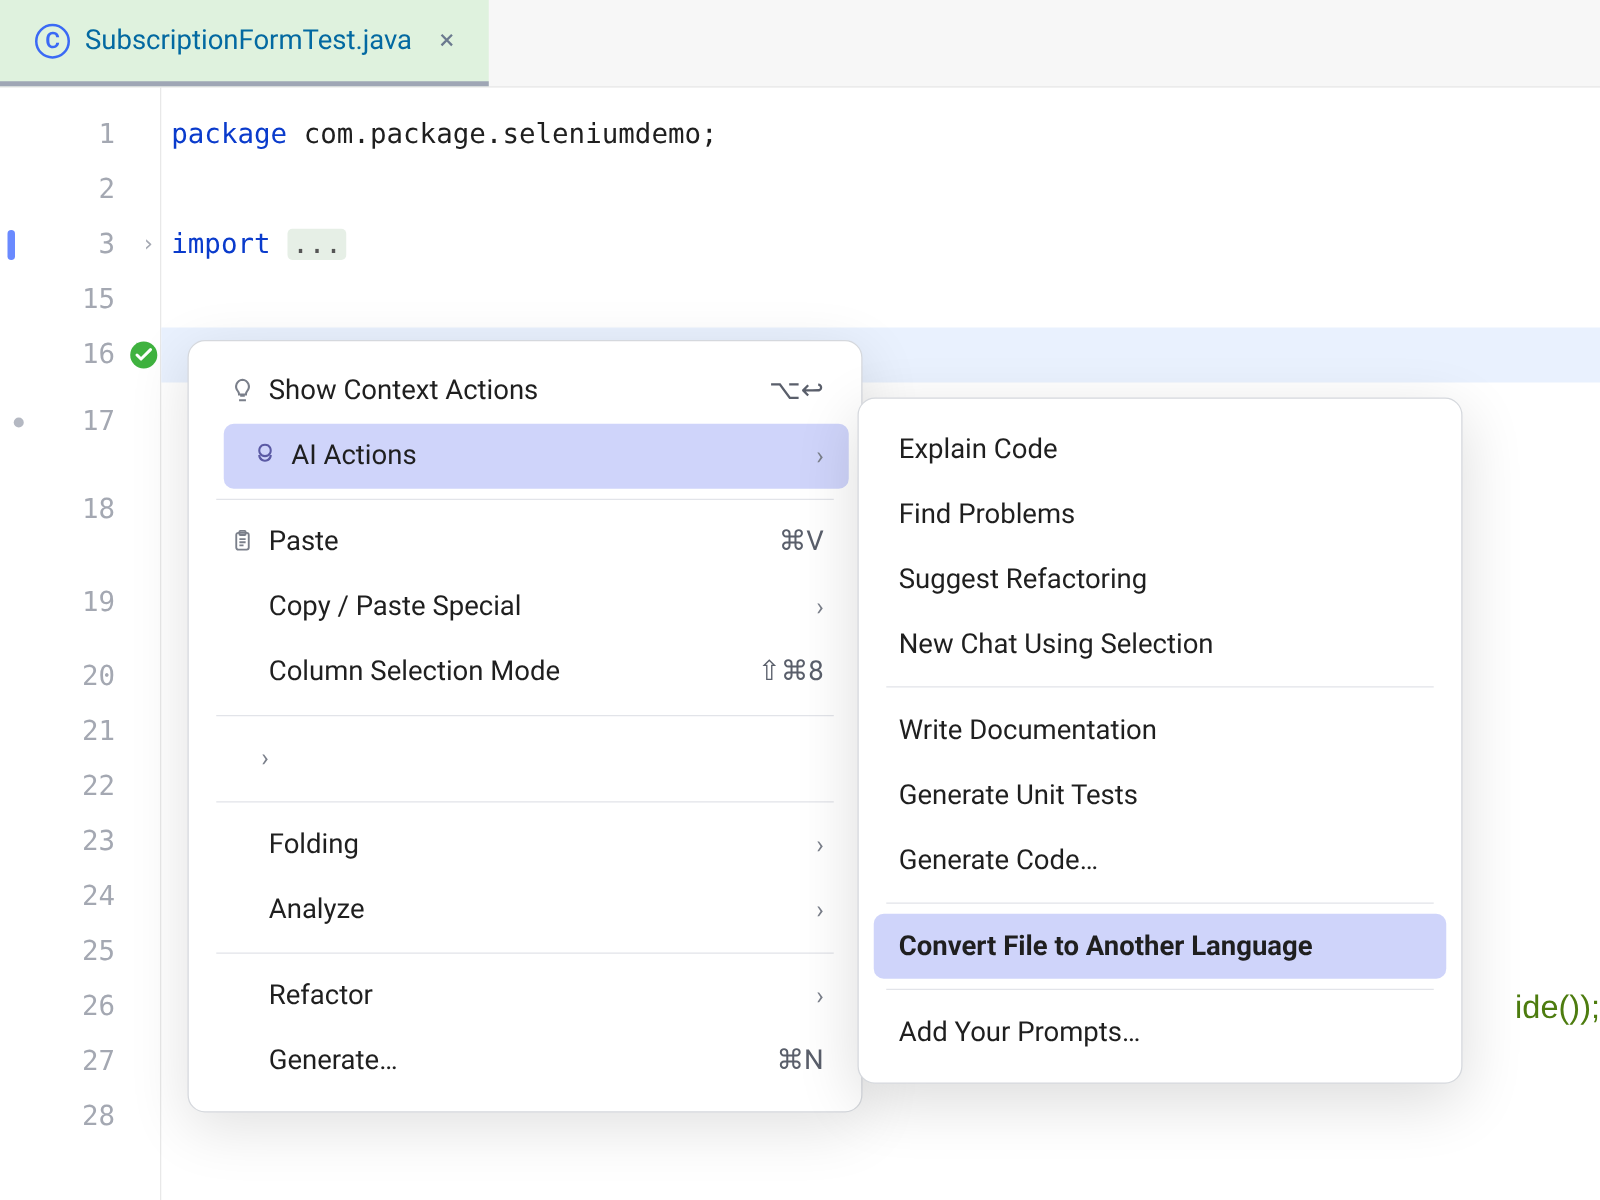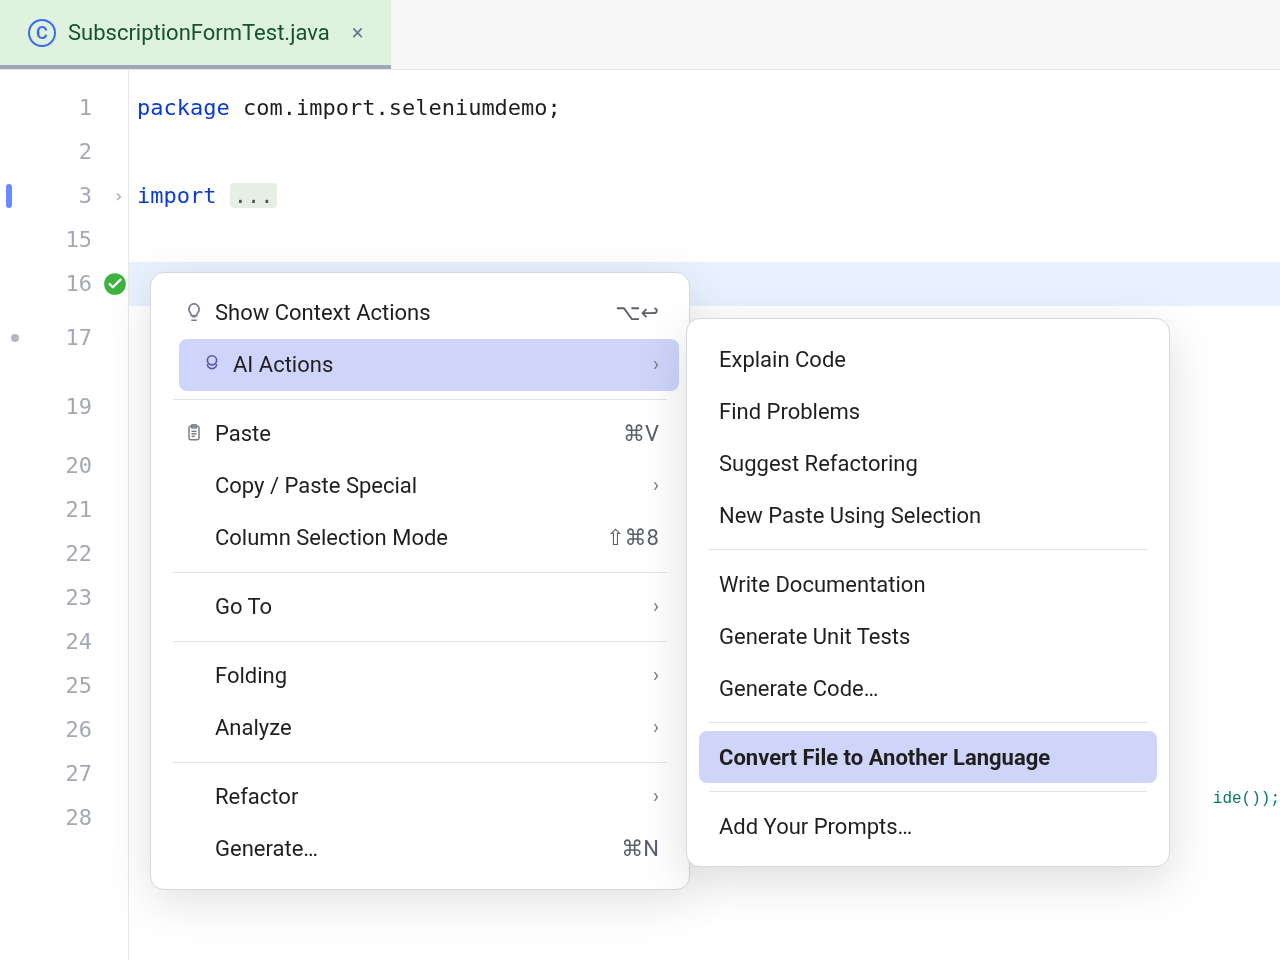--- a/index.html
+++ b/index.html
@@ -32,21 +32,21 @@
   }
   .tab .c-icon {
     width: 28px; height: 28px;
     border: 2px solid #3b6af5;
     border-radius: 50%;
     display: flex; align-items: center; justify-content: center;
     color: #3b6af5;
     font-weight: 600;
     font-size: 18px;
   }
-  .tab-title { color: #14532d; font-size: 22px; }
+  .tab-title { color: #0369a1; font-size: 22px; }
   .tab-close { color: #6b7a8f; font-size: 22px; padding-left: 10px; cursor: pointer; }
 
   
   .editor {
     display: flex;
     position: relative;
     height: calc(100% - 70px);
   }
   .gutter {
     width: 128px;
@@ -116,21 +116,21 @@
     padding-left: 8px;
   }
   .kw { color: #0a3bcc; }
   .txt { color: #1f1f1f; }
   .dots {
     background: #e6efe6;
     border-radius: 4px;
     padding: 0 4px;
     color: #555;
   }
-  .trail { position:absolute; right:0; top:720px; color:#0f766e; font-family: Liberation Mono, monospace; font-size:16px;}
+  .trail { position:absolute; right:0; top:720px; color:#4d7c0f; font-family: Liberation Sans, sans-serif; font-size:26px;}
 
   
   .menu {
     position: absolute;
     left: 150px;
     top: 272px;
     width: 540px;
     background: #ffffff;
     border: 1px solid #d5d8dd;
     border-radius: 14px;
@@ -235,34 +235,35 @@
       <span>16</span>
       <span class="run-icon">
         <svg width="26" height="26" viewBox="0 0 24 24">
             <circle cx="12" cy="12" r="10" fill="#3fb23f"></circle>
             <path d="M7 12 l3 3 l7 -7" stroke="#fff" stroke-width="2.2" fill="none" stroke-linecap="round" stroke-linejoin="round"></path>
             <path d="M16 16 l6 4 l-6 4 z" fill="#3fb23f" transform="translate(-2,-6) scale(0.55)"></path>
           </svg>
       </span>
     </div>
     <div class="ln" style="height:64px;line-height:64px"><span class="dot"></span><span>17</span></div>
+    <div class="ln" style="height:76px;line-height:76px">18</div>
     <div class="ln" style="height:74px;line-height:74px">19</div>
     <div class="ln">20</div>
     <div class="ln">21</div>
     <div class="ln">22</div>
     <div class="ln">23</div>
     <div class="ln">24</div>
     <div class="ln">25</div>
     <div class="ln">26</div>
     <div class="ln">27</div>
     <div class="ln">28</div>
   </div>
 
   <div class="code">
-    <div class="line"><span class="kw">package</span><span class="txt"> com.import.seleniumdemo;</span></div>
+    <div class="line"><span class="kw">package</span><span class="txt"> com.package.seleniumdemo;</span></div>
     <div class="line"></div>
     <div class="line"><span class="kw">import</span><span> </span><span class="dots">...</span></div>
     <div class="line"></div>
     <div class="line selected"></div>
     <div class="trail">ide());</div>
   </div>
 </div>
 
 <div class="menu">
   <div class="item">
@@ -304,21 +305,20 @@
     <span class="chev">›</span>
   </div>
   <div class="item">
     <span class="icon-slot"></span>
     <span class="label">Column Selection Mode</span>
     <span class="shortcut">⇧⌘8</span>
   </div>
   <div class="sep"></div>
   <div class="item">
     <span class="icon-slot"></span>
-    <span class="label">Go To</span>
     <span class="chev">›</span>
   </div>
   <div class="sep"></div>
   <div class="item">
     <span class="icon-slot"></span>
     <span class="label">Folding</span>
     <span class="chev">›</span>
   </div>
   <div class="item">
     <span class="icon-slot"></span>
@@ -342,21 +342,21 @@
   <div class="sitem">
       <span>Explain Code</span>
     </div>
   <div class="sitem">
       <span>Find Problems</span>
     </div>
   <div class="sitem">
       <span>Suggest Refactoring</span>
     </div>
   <div class="sitem">
-      <span>New Paste Using Selection</span>
+      <span>New Chat Using Selection</span>
     </div>
   <div class="sep"></div>
   <div class="sitem">
       <span>Write Documentation</span>
     </div>
   <div class="sitem">
       <span>Generate Unit Tests</span>
     </div>
   <div class="sitem">
       <span>Generate Code…</span>

